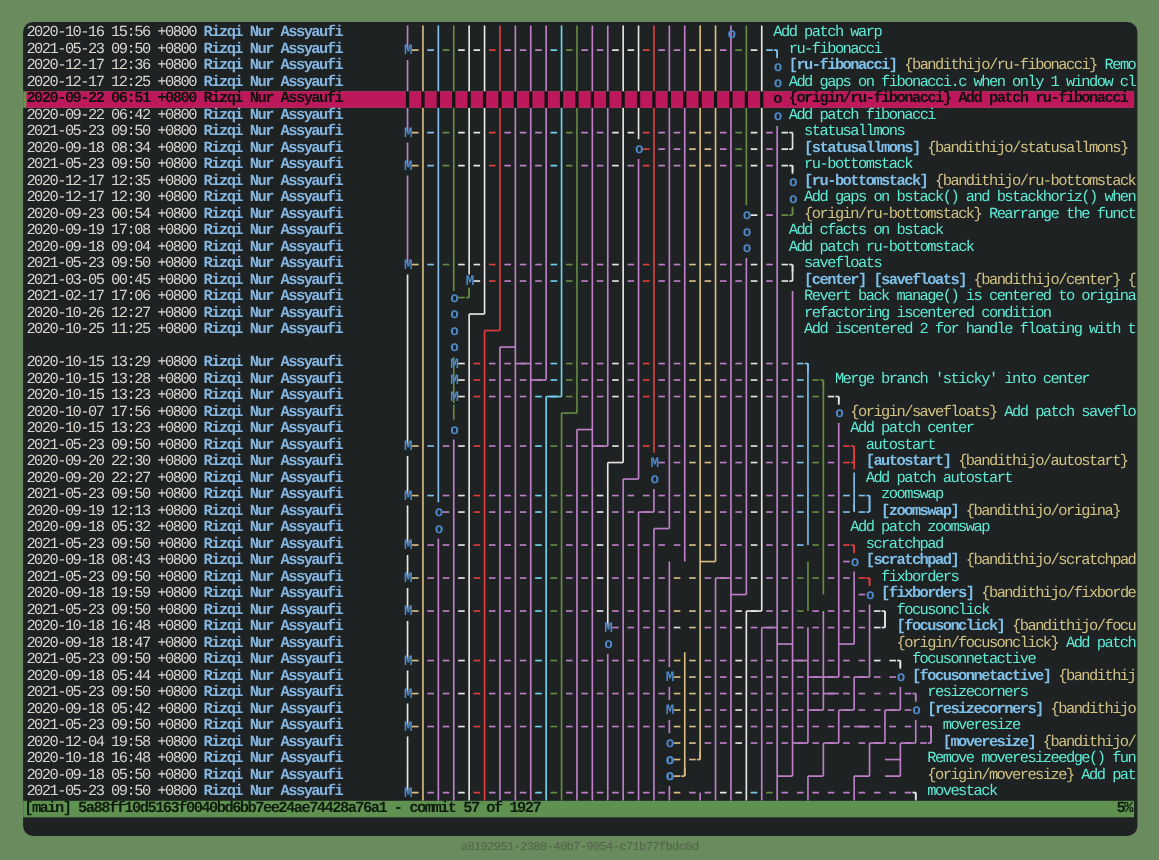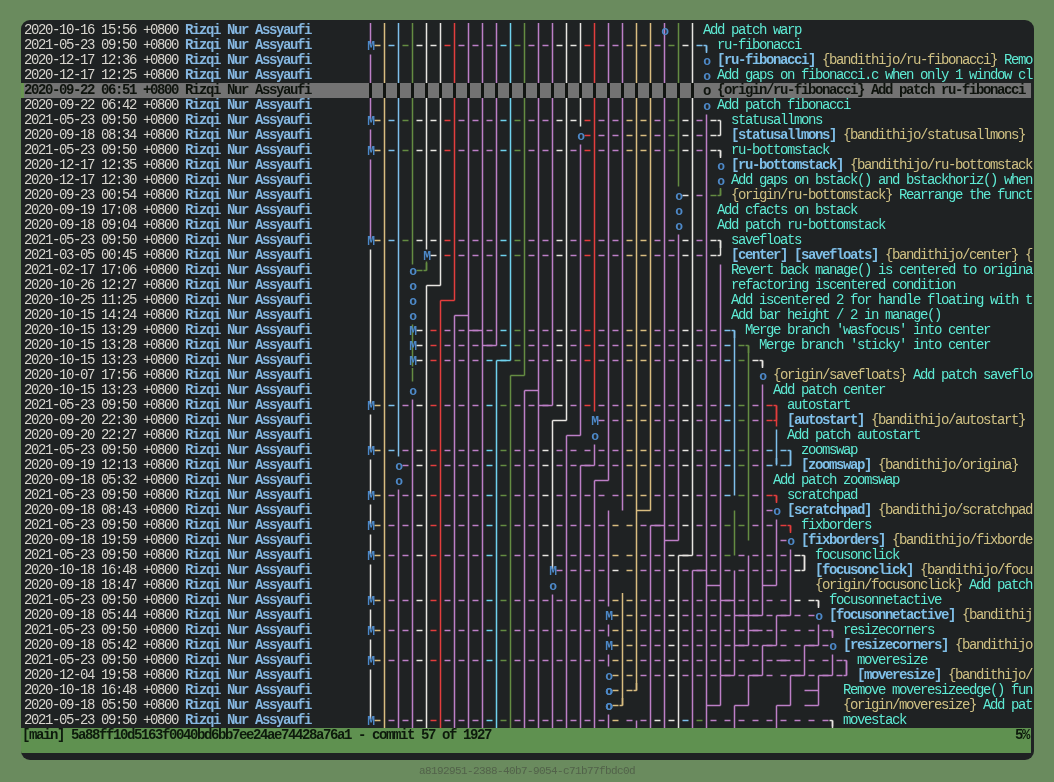--- a/index.html
+++ b/index.html
@@ -5,24 +5,24 @@
 body{background:#6a8b5e;position:relative;overflow:hidden;
  font-family:"Liberation Mono",monospace;font-size:14px;letter-spacing:-1.4px}
 #term{position:absolute;left:21px;top:20px;width:1013px;height:740px;background:#1f2223;
  border-radius:9px;overflow:hidden}
 .row{position:absolute;left:3px;width:1007px;height:15px;line-height:15px;white-space:pre}
 .row .d{color:#d8d5cf} .row .a{color:#85b6e0}
 .ms{position:absolute;top:0}
 .m{color:#5eead4} .b{color:#7fbfe8;font-weight:bold} .y{color:#cfc083}
 .k{color:#0e130d;font-weight:bold}
 .hl,.hl .d,.hl .a,.hl .m,.hl .b,.hl .y{color:#0e130d!important}
-.hl{background:#737373;font-weight:bold}
+.hl{background:#be185d;font-weight:bold}
 #hlg i{position:absolute;top:0;width:3px;height:15px;background:#121512;display:block}
 #hlg em{position:absolute;top:0;font-style:normal;font-weight:bold;color:#0e130d}
-#sbar{position:absolute;left:0px;top:708px;width:1010px;padding-left:1px;height:25px;line-height:15px;
+#sbar{position:absolute;left:0px;top:708px;width:1010px;padding-left:1px;height:15px;line-height:15px;
  background:#5f9150;color:#0d1a0c;font-weight:bold;white-space:pre}
 #sbar .r{position:absolute;right:2px;top:0}
 #btm{position:absolute;left:0;top:765px;width:1054px;text-align:center;color:#52624a;
  font-size:11px;letter-spacing:-0.6px}
 </style></head><body>
 <div id="term">
 <div style="position:absolute;left:0;top:63px;width:1010px;height:15px;background:#699552"></div>
 <div class="row" style="top:3px"><span class="d">2020-10-16 15:56 +0800</span> <b class="a">Rizqi Nur Assyaufi</b><span class="ms" style="left:679.0px"><span class="m">Add patch warp</span></span></div>
     <div class="row" style="top:18px"><span class="d">2021-05-23 09:50 +0800</span> <b class="a">Rizqi Nur Assyaufi</b><span class="ms" style="left:693.0px"><span class="m">ru-fibonacci</span></span></div>
     <div class="row" style="top:33px"><span class="d">2020-12-17 12:36 +0800</span> <b class="a">Rizqi Nur Assyaufi</b><span class="ms" style="left:693.0px"><span class="b">[ru-fibonacci]</span><span class="m"> </span><span class="y">{bandithijo/ru-fibonacci}</span><span class="m"> Remo</span></span></div>
@@ -35,22 +35,21 @@
     <div class="row" style="top:138px"><span class="d">2020-12-17 12:35 +0800</span> <b class="a">Rizqi Nur Assyaufi</b><span class="ms" style="left:707.0px"><span class="b">[ru-bottomstack]</span><span class="m"> </span><span class="y">{bandithijo/ru-bottomstack</span></span></div>
     <div class="row" style="top:153px"><span class="d">2020-12-17 12:30 +0800</span> <b class="a">Rizqi Nur Assyaufi</b><span class="ms" style="left:707.0px"><span class="m">Add gaps on bstack() and bstackhoriz() when</span></span></div>
     <div class="row" style="top:168px"><span class="d">2020-09-23 00:54 +0800</span> <b class="a">Rizqi Nur Assyaufi</b><span class="ms" style="left:707.0px"><span class="y">{origin/ru-bottomstack}</span><span class="m"> Rearrange the funct</span></span></div>
     <div class="row" style="top:183px"><span class="d">2020-09-19 17:08 +0800</span> <b class="a">Rizqi Nur Assyaufi</b><span class="ms" style="left:693.0px"><span class="m">Add cfacts on bstack</span></span></div>
     <div class="row" style="top:198px"><span class="d">2020-09-18 09:04 +0800</span> <b class="a">Rizqi Nur Assyaufi</b><span class="ms" style="left:693.0px"><span class="m">Add patch ru-bottomstack</span></span></div>
     <div class="row" style="top:213px"><span class="d">2021-05-23 09:50 +0800</span> <b class="a">Rizqi Nur Assyaufi</b><span class="ms" style="left:707.0px"><span class="m">savefloats</span></span></div>
     <div class="row" style="top:228px"><span class="d">2021-03-05 00:45 +0800</span> <b class="a">Rizqi Nur Assyaufi</b><span class="ms" style="left:707.0px"><span class="b">[center] [savefloats]</span><span class="m"> </span><span class="y">{bandithijo/center} {</span></span></div>
     <div class="row" style="top:243px"><span class="d">2021-02-17 17:06 +0800</span> <b class="a">Rizqi Nur Assyaufi</b><span class="ms" style="left:707.0px"><span class="m">Revert back manage() is centered to origina</span></span></div>
     <div class="row" style="top:258px"><span class="d">2020-10-26 12:27 +0800</span> <b class="a">Rizqi Nur Assyaufi</b><span class="ms" style="left:707.0px"><span class="m">refactoring iscentered condition</span></span></div>
     <div class="row" style="top:273px"><span class="d">2020-10-25 11:25 +0800</span> <b class="a">Rizqi Nur Assyaufi</b><span class="ms" style="left:707.0px"><span class="m">Add iscentered 2 for handle floating with t</span></span></div>
-    <div class="row" style="top:288px"><span class="d">2020-10-15 14:24 +0800</span> <b class="a">Rizqi Nur Assyaufi</b><span class="ms" style="left:707.0px"><span class="m">Add bar height / 2 in manage()</span></span></div>
-    <div class="row" style="top:303px"><span class="d">2020-10-15 13:29 +0800</span> <b class="a">Rizqi Nur Assyaufi</b><span class="ms" style="left:721.0px"><span class="m">Merge branch 'wasfocus' into center</span></span></div>
+    <div class="row" style="top:303px"><span class="d">2020-10-15 13:29 +0800</span> <b class="a">Rizqi Nur Assyaufi</b></div>
     <div class="row" style="top:318px"><span class="d">2020-10-15 13:28 +0800</span> <b class="a">Rizqi Nur Assyaufi</b><span class="ms" style="left:735.0px"><span class="m">Merge branch 'sticky' into center</span></span></div>
     <div class="row" style="top:333px"><span class="d">2020-10-15 13:23 +0800</span> <b class="a">Rizqi Nur Assyaufi</b></div>
     <div class="row" style="top:348px"><span class="d">2020-10-07 17:56 +0800</span> <b class="a">Rizqi Nur Assyaufi</b><span class="ms" style="left:749.0px"><span class="y">{origin/savefloats}</span><span class="m"> Add patch saveflo</span></span></div>
     <div class="row" style="top:363px"><span class="d">2020-10-15 13:23 +0800</span> <b class="a">Rizqi Nur Assyaufi</b><span class="ms" style="left:749.0px"><span class="m">Add patch center</span></span></div>
     <div class="row" style="top:378px"><span class="d">2021-05-23 09:50 +0800</span> <b class="a">Rizqi Nur Assyaufi</b><span class="ms" style="left:763.0px"><span class="m">autostart</span></span></div>
     <div class="row" style="top:393px"><span class="d">2020-09-20 22:30 +0800</span> <b class="a">Rizqi Nur Assyaufi</b><span class="ms" style="left:763.0px"><span class="b">[autostart]</span><span class="m"> </span><span class="y">{bandithijo/autostart}</span></span></div>
     <div class="row" style="top:408px"><span class="d">2020-09-20 22:27 +0800</span> <b class="a">Rizqi Nur Assyaufi</b><span class="ms" style="left:763.0px"><span class="m">Add patch autostart</span></span></div>
     <div class="row" style="top:423px"><span class="d">2021-05-23 09:50 +0800</span> <b class="a">Rizqi Nur Assyaufi</b><span class="ms" style="left:777.0px"><span class="m">zoomswap</span></span></div>
     <div class="row" style="top:438px"><span class="d">2020-09-19 12:13 +0800</span> <b class="a">Rizqi Nur Assyaufi</b><span class="ms" style="left:777.0px"><span class="b">[zoomswap]</span><span class="m"> </span><span class="y">{bandithijo/origina}</span></span></div>
     <div class="row" style="top:453px"><span class="d">2020-09-18 05:32 +0800</span> <b class="a">Rizqi Nur Assyaufi</b><span class="ms" style="left:749.0px"><span class="m">Add patch zoomswap</span></span></div>

